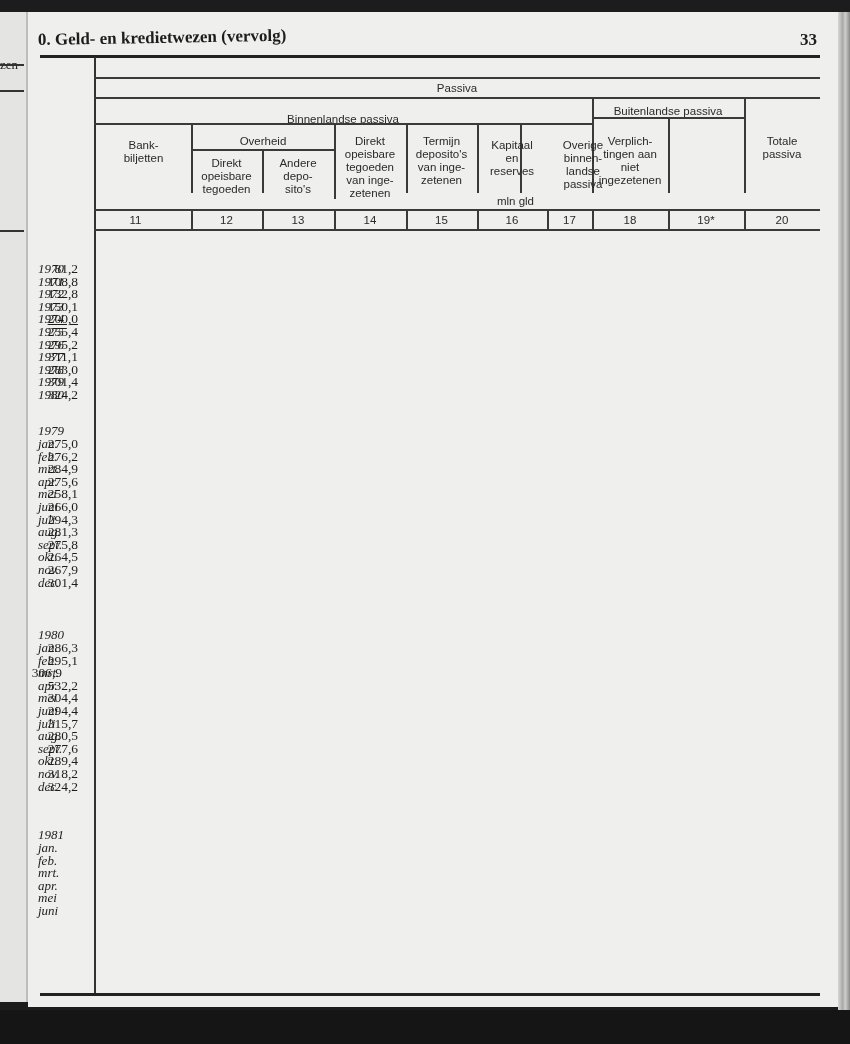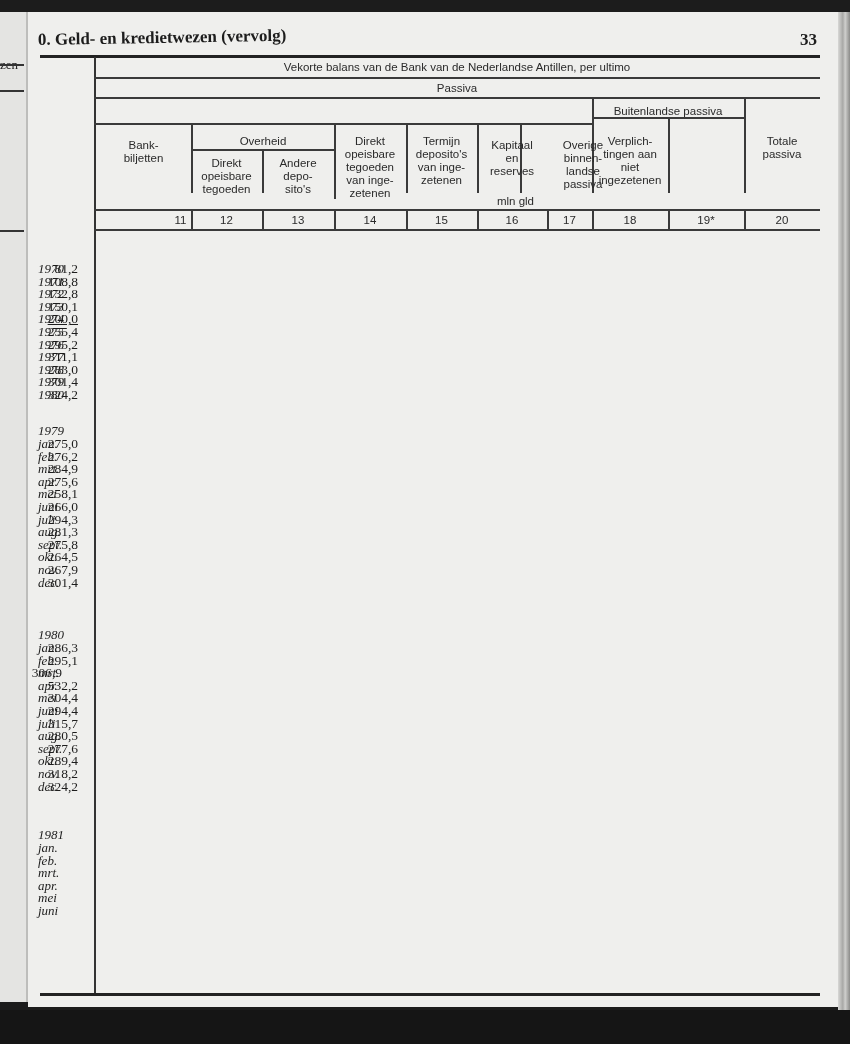--- a/index.html
+++ b/index.html
@@ -54,25 +54,25 @@
 </div>
 
 <div class="page">
   <div class="section-title">0. Geld- en kredietwezen (vervolg)</div>
   <div class="page-number">33</div>
   <div class="title-rule"></div>
 
   <div class="table-wrap" id="tbl">
     <div class="table-left-border"></div>
 
-    <div class="hdr" style="left:0;width:726px;top:4px;">Vekorte balans van de Bank van de Nederlandse Antillen, per ultimo</div>
     <div class="hline" style="left:0;width:726px;top:20px;"></div>
     <div class="hdr" style="left:0;width:726px;top:25px;">Passiva</div>
     <div class="hline" style="left:0;width:726px;top:40px;"></div>
 
+    <div class="hdr" style="left:0;width:498px;top:56px;">Binnenlandse passiva</div>
     <div class="hdr" style="left:498px;width:152px;top:48px;">Buitenlandse passiva</div>
     <div class="hline" style="left:0;width:498px;top:66px;"></div>
     <div class="hline" style="left:498px;width:152px;top:60px;"></div>
     <div class="vline" style="left:498px;top:40px;height:96px;"></div>
     <div class="vline" style="left:650px;top:40px;height:96px;"></div>
 
     <div class="hdr" style="left:98px;width:142px;top:78px;">Overheid</div>
     <div class="hline" style="left:97px;width:143px;top:92px;"></div>
 
     <div class="vline" style="left:97px;top:66px;height:70px;"></div>
@@ -111,21 +111,21 @@
 tingen aan
 niet
 ingezetenen</div>
     <div class="hdr" style="left:650px;width:76px;top:78px;white-space:pre-line;">Totale
 passiva</div>
 
     <div class="hdr" style="left:300px;width:140px;top:138px;text-align:right;">mln gld</div>
     <div class="hline" style="left:0;width:726px;top:152px;"></div>
 
     <div id="colnums">
-        <div class="hdr" style="left: 4px; width: 75px; top: 157px; margin-left: 45px;">11</div>
+        <div class="hdr" style="left: 4px; width: 75px; top: 157px;">11</div>
         <div class="hdr" style="left: 97px; width: 71px; top: 157px;">12</div>
         <div class="vline" style="left: 97px; top: 152px; height: 20px;"></div>
         <div class="hdr" style="left: 168px; width: 72px; top: 157px;">13</div>
         <div class="vline" style="left: 168px; top: 152px; height: 20px;"></div>
         <div class="hdr" style="left: 240px; width: 72px; top: 157px;">14</div>
         <div class="vline" style="left: 240px; top: 152px; height: 20px;"></div>
         <div class="hdr" style="left: 312px; width: 71px; top: 157px;">15</div>
         <div class="vline" style="left: 312px; top: 152px; height: 20px;"></div>
         <div class="hdr" style="left: 383px; width: 70px; top: 157px;">16</div>
         <div class="vline" style="left: 383px; top: 152px; height: 20px;"></div>

